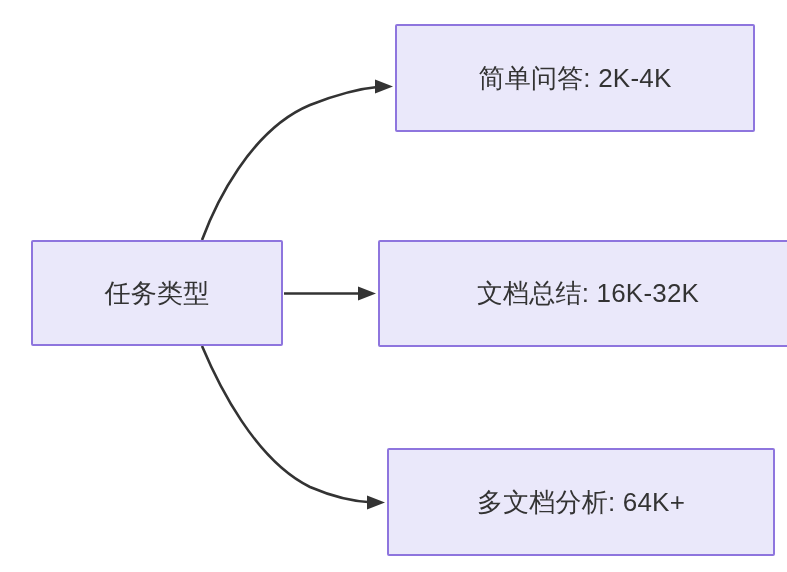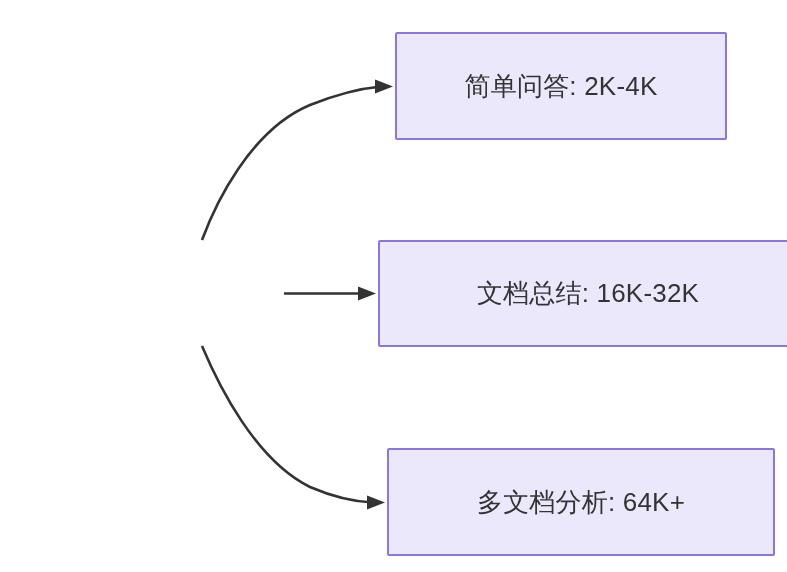--- a/index.html
+++ b/index.html
@@ -56,22 +56,22 @@
   #node-root {
     left: 31px;
     top: 240px;
     width: 252px;
     height: 106px;
   }
 
   
   #node-simple-qa {
     left: 395px;
-    top: 32px;
-    width: 332px;
+    top: 24px;
+    width: 360px;
     height: 108px;
   }
   #node-doc-summary {
     left: 378px;
     top: 240px;
     width: 420px;
     height: 107px;
   }
   #node-multi-doc {
     left: 387px;
@@ -105,20 +105,23 @@
       <path class="edge-path" d="M 284 293.5 L 364 293.5"></path>
       <polygon class="edge-arrowhead" points="376,293.5 358,286.5 358,300.5"></polygon>
     </g>
 
     <g>
       <path class="edge-path" d="M 202 346 C 218 384, 255 460, 310 487 C 338 499, 360 502, 373 502.5"></path>
       <polygon class="edge-arrowhead" points="385,502.5 367,495.5 367,509.5"></polygon>
     </g>
   </svg>
 
+  <div class="flow-node" id="node-root">
+    <span class="node-label">任务类型</span>
+  </div>
 
   <div class="flow-node" id="node-simple-qa">
     <span class="node-label">简单问答: 2K-4K</span>
   </div>
 
   <div class="flow-node" id="node-doc-summary">
     <span class="node-label">文档总结: 16K-32K</span>
   </div>
 
   <div class="flow-node" id="node-multi-doc">

